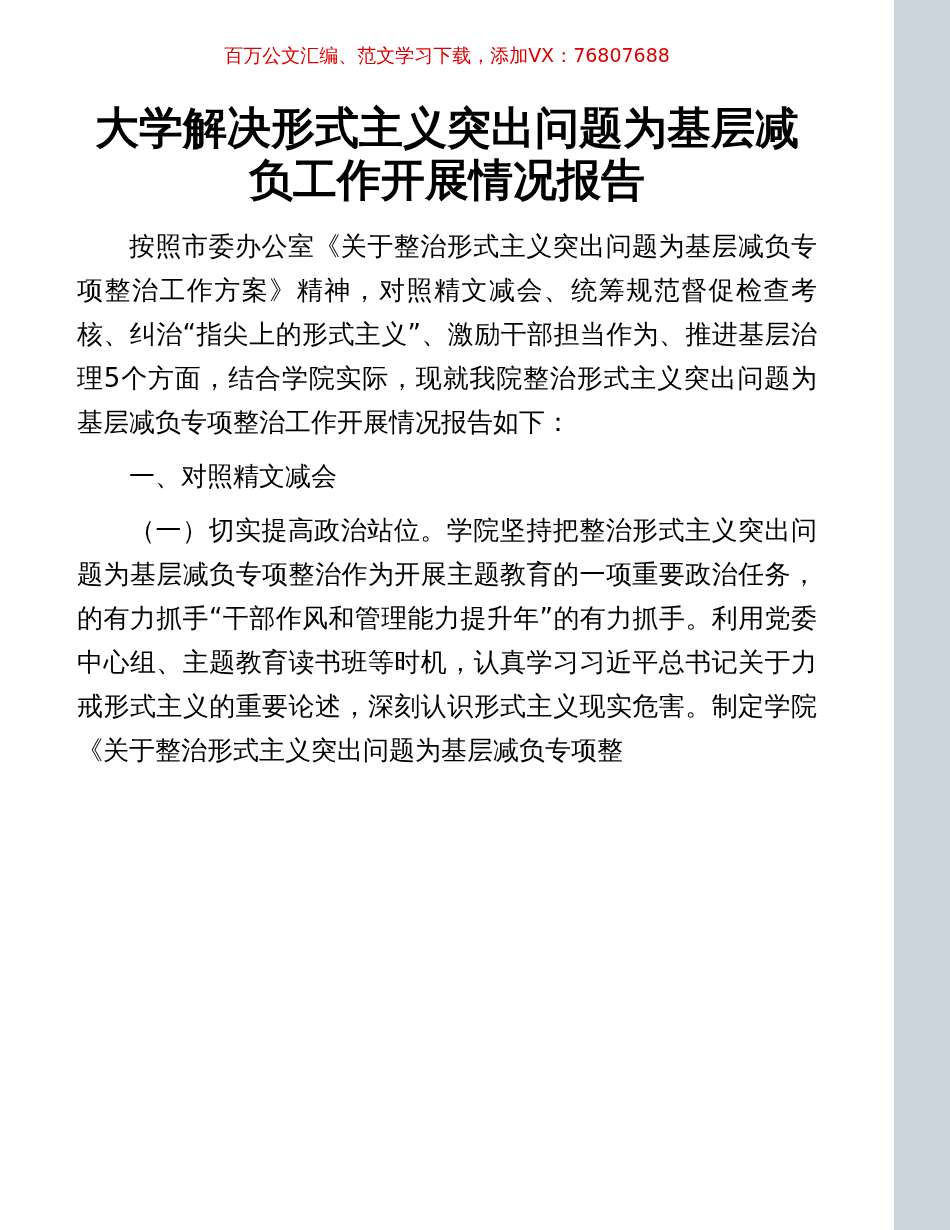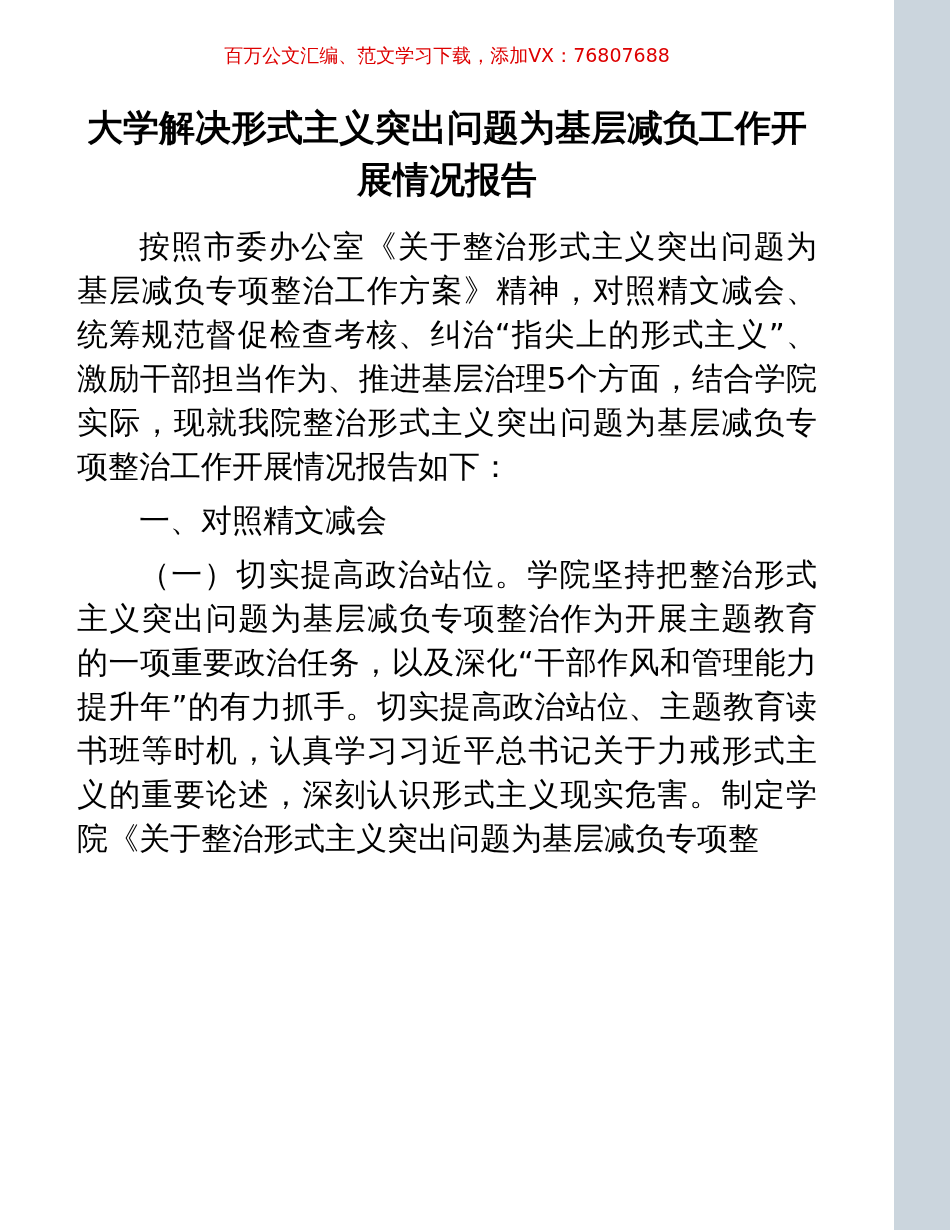--- a/index.html
+++ b/index.html
@@ -28,29 +28,29 @@
   }
   .watermark {
     text-align: center;
     color: var(--watermark-red, #dd0000);
     font-size: 19px;
     line-height: 26px;
     font-weight: 500;
     margin: 0 0 34px 0;
   }
   .doc-title {
-    font-size: 36px;
+    font-size: 44px;
     font-weight: 700;
     line-height: 52px;
     text-align: center;
     color: #000000;
     margin: 7px 0 18px 0;
   }
   .para {
-    font-size: 31px;
+    font-size: 26px;
     line-height: 44px;
     text-align: justify;
     text-indent: 2em;
     margin: 0 0 10px 0;
     color: #000000;
     word-break: break-all;
   }
   .para.section-heading {
     font-weight: 400;
   }
@@ -63,16 +63,16 @@
 
     <div class="watermark">百万公文汇编、范文学习下载，添加VX：76807688</div>
 
     <h1 class="doc-title">大学解决形式主义突出问题为基层减负工作开展情况报告</h1>
 
     <p class="para">按照市委办公室《关于整治形式主义突出问题为基层减负专项整治工作方案》精神，对照精文减会、统筹规范督促检查考核、纠治“指尖上的形式主义”、激励干部担当作为、推进基层治理5个方面，结合学院实际，现就我院整治形式主义突出问题为基层减负专项整治工作开展情况报告如下：</p>
 
     <p class="para section-heading">一、对照精文减会</p>
 
 
-    <p class="para">（一）切实提高政治站位。学院坚持把整治形式主义突出问题为基层减负专项整治作为开展主题教育的一项重要政治任务，以及深化“干部作风和管理能力提升年”的有力抓手。切实提高政治站位、主题教育读书班等时机，认真学习习近平总书记关于力戒形式主义的重要论述，深刻认识形式主义现实危害。制定学院《关于整治形式主义突出问题为基层减负专项整</p>
+    <p class="para">（一）切实提高政治站位。学院坚持把整治形式主义突出问题为基层减负专项整治作为开展主题教育的一项重要政治任务，的有力抓手“干部作风和管理能力提升年”的有力抓手。利用党委中心组、主题教育读书班等时机，认真学习习近平总书记关于力戒形式主义的重要论述，深刻认识形式主义现实危害。制定学院《关于整治形式主义突出问题为基层减负专项整</p>
 
   </div>
 </div>
 
 </body></html>

